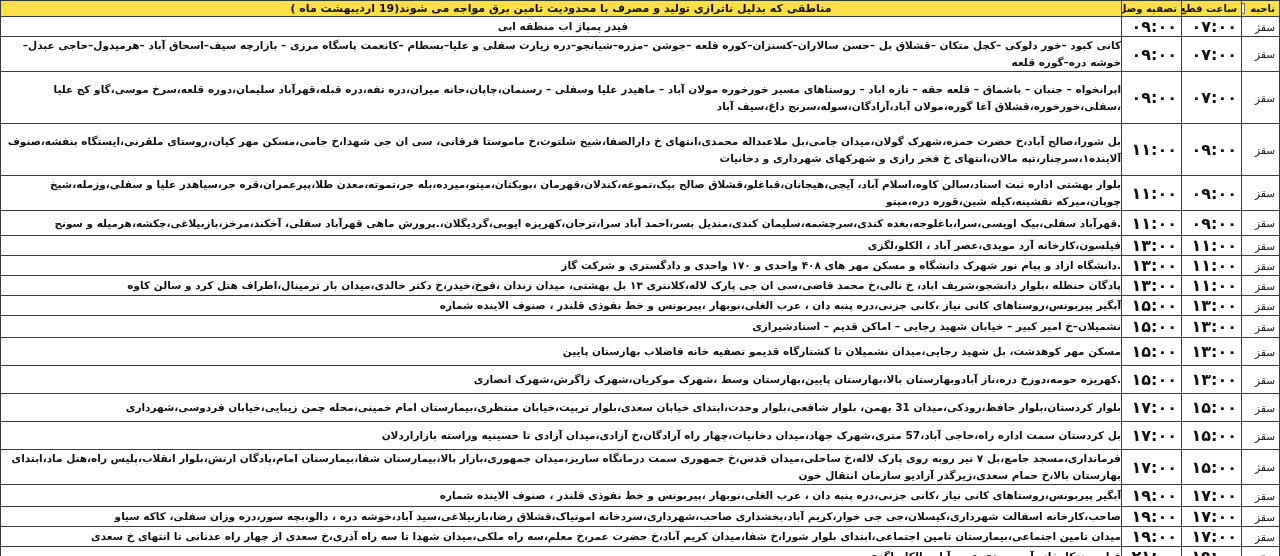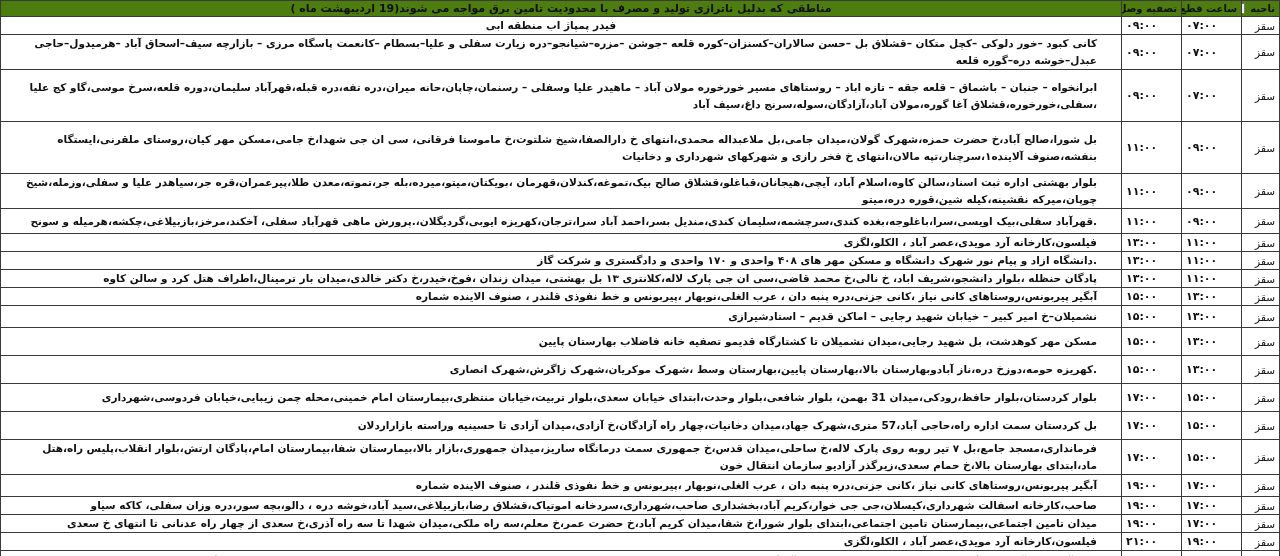--- a/index.html
+++ b/index.html
@@ -1,23 +1,23 @@
 <!DOCTYPE html>
 <html><head>
 <meta charset="utf-8">
 <style>
   html, body { margin:0; padding:0; background:#ffffff; }
   body { width:1280px; height:556px; overflow:hidden; font-family:"DejaVu Sans", sans-serif; }
   table { border-collapse:collapse; width:1280px; table-layout:fixed; direction:rtl; }
   td, th { border:1px solid #3a3a3a; padding:0 4px; font-size:10.5px; font-weight:bold; color:#111; overflow:hidden; white-space:nowrap; }
-  th { background:#4d7c0f; height:15px; font-size:10px; text-align:center; }
+  th { background:#fde047; height:15px; font-size:10px; text-align:center; }
   th.title { font-size:11px; }
   td.region { font-weight:normal; font-size:10.5px; width:38px; }
-  td.time { text-align:left; font-size:11px; width:60px; }
-  td.areas { text-align:right; white-space:normal; line-height:17px; padding-right:24px;margin-top:42px; }
+  td.time { text-align:right; font-size:16px; width:60px; }
+  td.areas { text-align:right; white-space:normal; line-height:17px; padding-right:0;margin-top:42px; }
   td.center { text-align:center; }
   .filter { display:inline-block; width:9px; height:9px; border:1px solid #777; background:#eee; font-size:7px; line-height:9px; vertical-align:middle; margin-right:2px; color:#333; }
 </style>
 </head>
 <body>
 
 <table>
   <colgroup>
     <col style="width:38px">
       <col style="width:60px">

